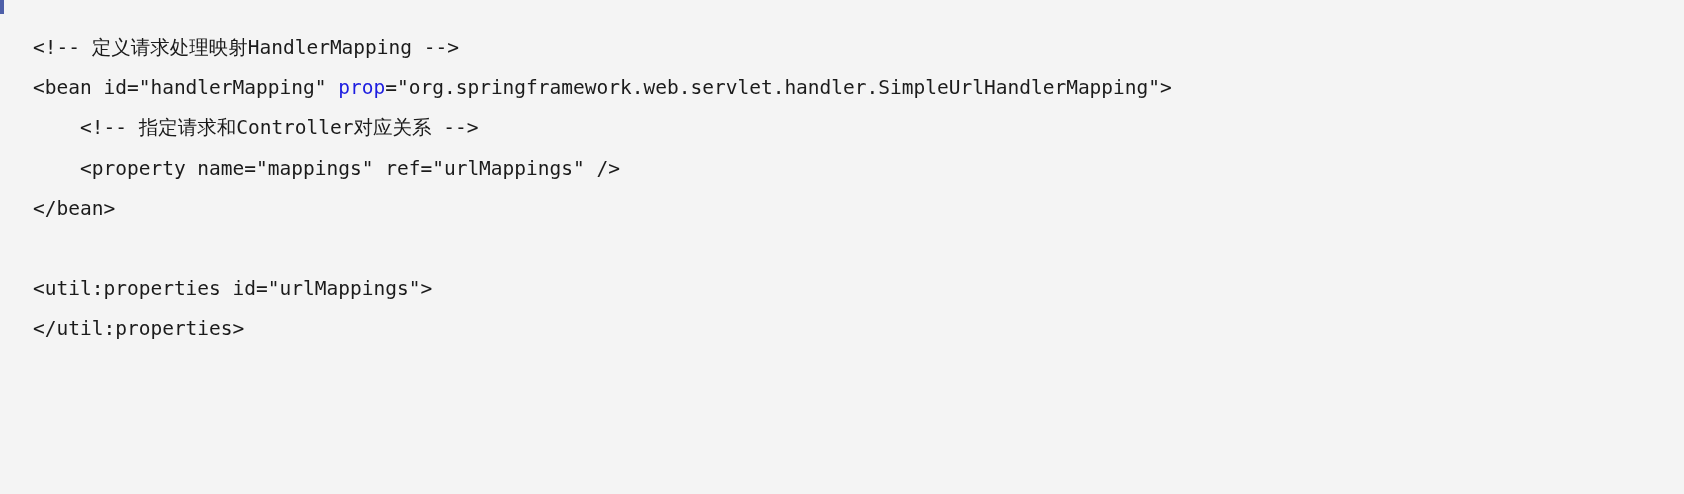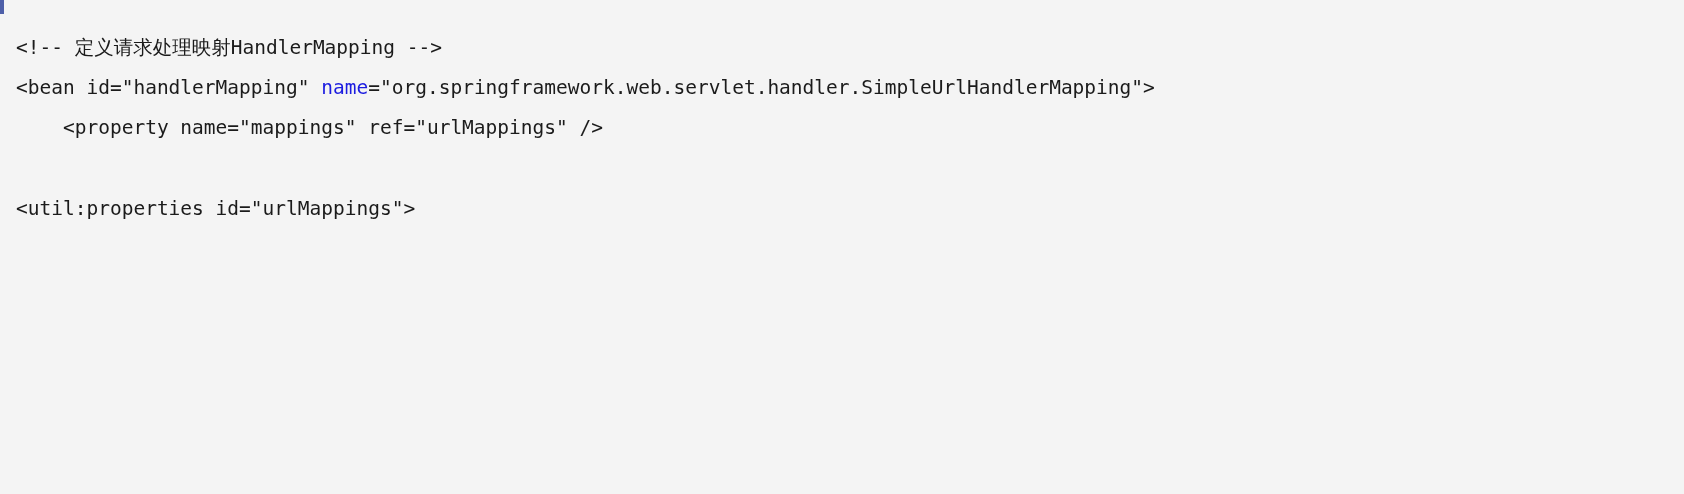--- a/index.html
+++ b/index.html
@@ -12,21 +12,21 @@
     background: #f4f4f4;
     font-family: "DejaVu Sans Mono", "Liberation Mono", monospace;
     overflow: hidden;
   }
   .code-block {
     position: relative;
     width: 1684px;
     height: 494px;
     background: #f4f4f4;
     box-sizing: border-box;
-    padding: 28px 0 0 16px;
+    padding: 28px 0 0 33px;
   }
   .corner-marker {
     position: absolute;
     left: 0;
     top: 0;
     width: 4px;
     height: 14px;
     background: #4e5fa8;
   }
   .code-lines {
@@ -51,18 +51,21 @@
     color: #1b1b1b;
   }
 </style>
 </head>
 <body>
 
 <div class="code-block">
   <div class="corner-marker"></div>
   <div class="code-lines" id="code-lines">
       <div class="code-line"><span class="tok-plain">&lt;!-- 定义请求处理映射HandlerMapping --&gt;</span></div>
-      <div class="code-line"><span class="tok-plain">&lt;bean id="handlerMapping" </span><span class="tok-kw">name</span><span class="tok-plain">="org.springframework.web.servlet.handler.SimpleUrlHandlerMapping"&gt;</span></div>
+      <div class="code-line"><span class="tok-plain">&lt;bean id="handlerMapping" </span><span class="tok-kw">prop</span><span class="tok-plain">="org.springframework.web.servlet.handler.SimpleUrlHandlerMapping"&gt;</span></div>
+      <div class="code-line"><span class="tok-plain">    &lt;!-- 指定请求和Controller对应关系 --&gt;</span></div>
       <div class="code-line"><span class="tok-plain">    &lt;property name="mappings" ref="urlMappings" /&gt;</span></div>
+      <div class="code-line"><span class="tok-plain">&lt;/bean&gt;</span></div>
       <div class="code-line"><span class="tok-plain"> </span></div>
       <div class="code-line"><span class="tok-plain">&lt;util:properties id="urlMappings"&gt;</span></div>
+      <div class="code-line"><span class="tok-plain">&lt;/util:properties&gt;</span></div>
     </div>
 </div>
 
 </body></html>

